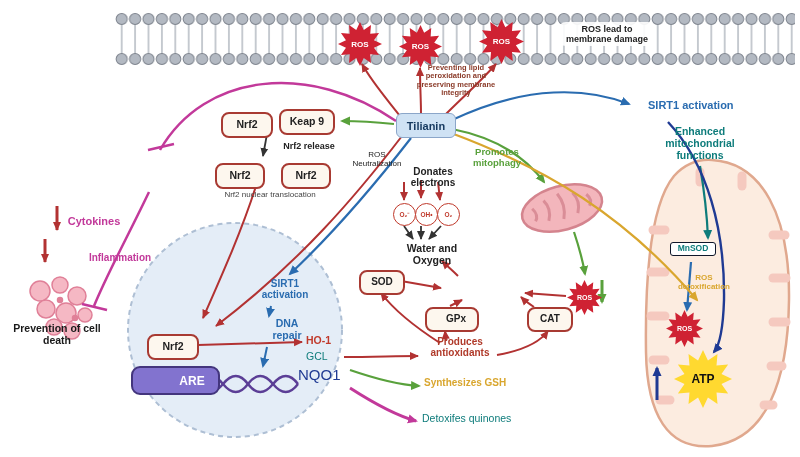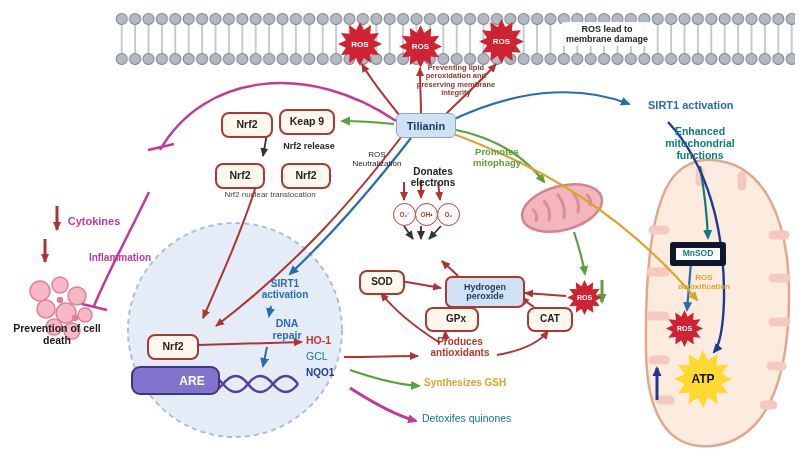--- a/index.html
+++ b/index.html
@@ -209,54 +209,54 @@
   <div class="lbl magenta" style="left:64px;top:215px;width:60px;font-size:11px;">Cytokines</div>
   <div class="lbl magenta" style="left:46px;top:252px;width:76px;font-size:10px;margin-left:36px;">Inflammation</div>
   <div class="lbl" style="left:8px;top:323px;width:98px;font-size:10.5px;font-weight:700;color:#1a1a1a;">Prevention of cell death</div>
 
   <div class="lbl blue" style="left:236px;top:278px;width:66px;font-size:10px;">SIRT1 activation</div>
   <div class="lbl blue" style="left:245px;top:318px;width:52px;font-size:10.5px;">DNA repair</div>
   <div class="box" style="left:147px;top:334px;width:48px;height:22px;font-size:10.5px;">Nrf2</div>
   <div class="box-are" style="left:131px;top:366px;width:52px;height:25px;font-size:12px;padding-left:33px;">ARE</div>
   <div class="lbl" style="left:306px;top:335px;width:40px;font-size:10.5px;font-weight:700;color:#c0392b;text-align:left;">HO-1</div>
   <div class="lbl teal" style="left:306px;top:351px;width:40px;font-size:10.5px;text-align:left;">GCL</div>
-  <div class="lbl" style="left:306px;top:367px;width:44px;font-size:10px;font-weight:700;color:#1f3a93;text-align:left;">NQO1</div>
+  <div class="lbl" style="left:298px;top:367px;width:44px;font-size:15px;font-weight:400;color:#1f3a93;text-align:left;">NQO1</div>
 
   <div class="lbl" style="left:350px;top:151px;width:54px;font-size:8px;">ROS Neutralization</div>
   <div class="lbl" style="left:406px;top:150px;width:54px;font-size:10px;font-weight:600;margin-top:16px;">Donates electrons</div>
   <div class="lbl green" style="left:466px;top:147px;width:62px;font-size:9.5px;">Promotes mitophagy</div>
 
   <div class="radical" style="left:393px;top:203px;">
     <span>O₂⁻</span>
     </div>
   <div class="radical" style="left:415px;top:203px;">
     <span>OH•</span>
     </div>
   <div class="radical" style="left:437px;top:203px;">
     <span>O₂</span>
     </div>
 
+  <div class="lbl" style="left:390px;top:243px;width:84px;font-size:10.5px;font-weight:700;">Water and Oxygen</div>
 
   <div class="box" style="left:359px;top:270px;width:42px;height:21px;font-size:10px;">SOD</div>
-  <div class="box-h2o2" style="left:445px;top:276px;width:76px;height:28px;font-size:9px;">Hydrogen peroxide</div>
   <div class="box" style="left:425px;top:307px;width:42px;height:21px;font-size:10px;padding-left:8px;">GPx</div>
   <div class="box" style="left:527px;top:307px;width:42px;height:21px;font-size:10px;">CAT</div>
 
   <div class="starburst" style="left:567px;top:280px;width:35px;height:35px;font-size:7px;">
     <span>ROS</span>
     </div>
 
   <div class="lbl red" style="left:422px;top:336px;width:76px;font-size:10px;font-weight:600;">Produces antioxidants</div>
   <div class="lbl gold" style="left:424px;top:377px;width:96px;font-size:10px;text-align:left;">Synthesizes GSH</div>
   <div class="lbl teal" style="left:422px;top:413px;width:108px;font-size:10.5px;text-align:left;">Detoxifes quinones</div>
 
   <div class="lbl blue" style="left:632px;top:99px;width:104px;font-size:11px;text-align:left;">SIRT1 activation</div>
   <div class="lbl teal" style="left:648px;top:126px;width:104px;font-size:10.5px;font-weight:600;">Enhanced mitochondrial functions</div>
 
-  <div class="lbl" style="left:670px;top:242px;width:44px;font-size:8.5px;color:#0e7c7b;font-weight:700;background:#fff;border:6px solid #0f172a;border-radius:3px;padding:1px 0;">MnSOD</div>
+  <div class="lbl" style="left:670px;top:242px;width:44px;font-size:8.5px;color:#0e7c7b;font-weight:700;background:#fff;border:1px solid #0f172a;border-radius:3px;padding:1px 0;">MnSOD</div>
   <div class="lbl gold" style="left:672px;top:274px;width:64px;font-size:8px;">ROS detoxification</div>
 
   <div class="starburst" style="left:666px;top:310px;width:37px;height:37px;font-size:7px;">
     <span>ROS</span>
     </div>
   <div class="starburst yellow" style="left:674px;top:350px;width:58px;height:58px;font-size:12px;">
     <span>ATP</span>
     </div>
 
 </div>

